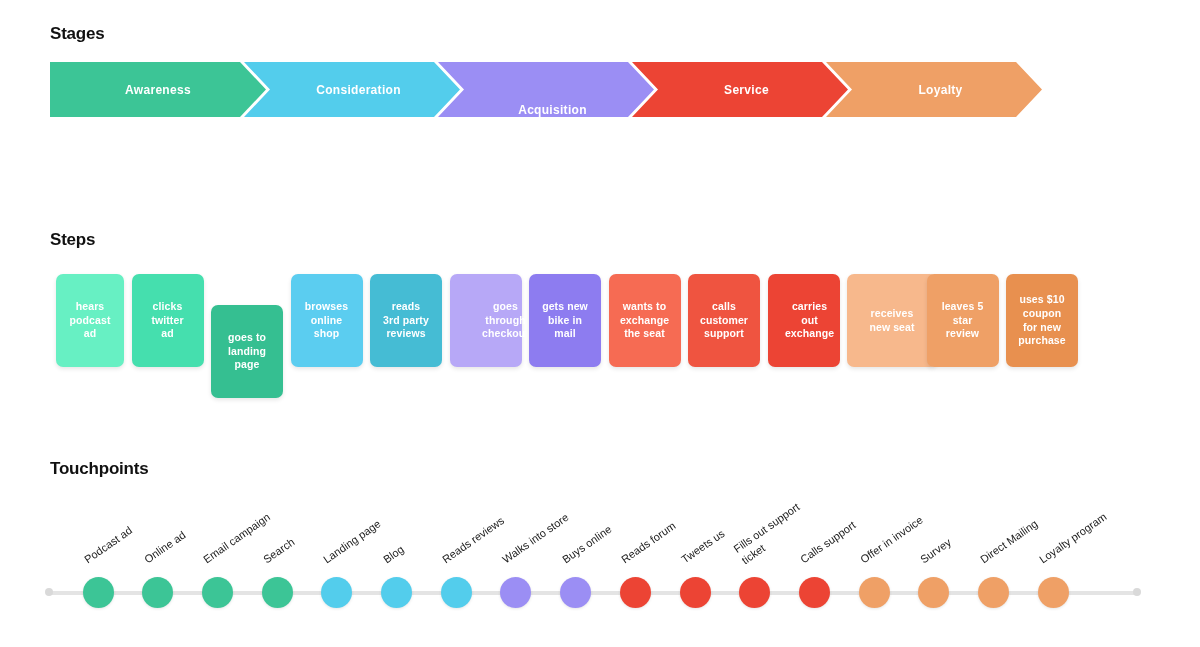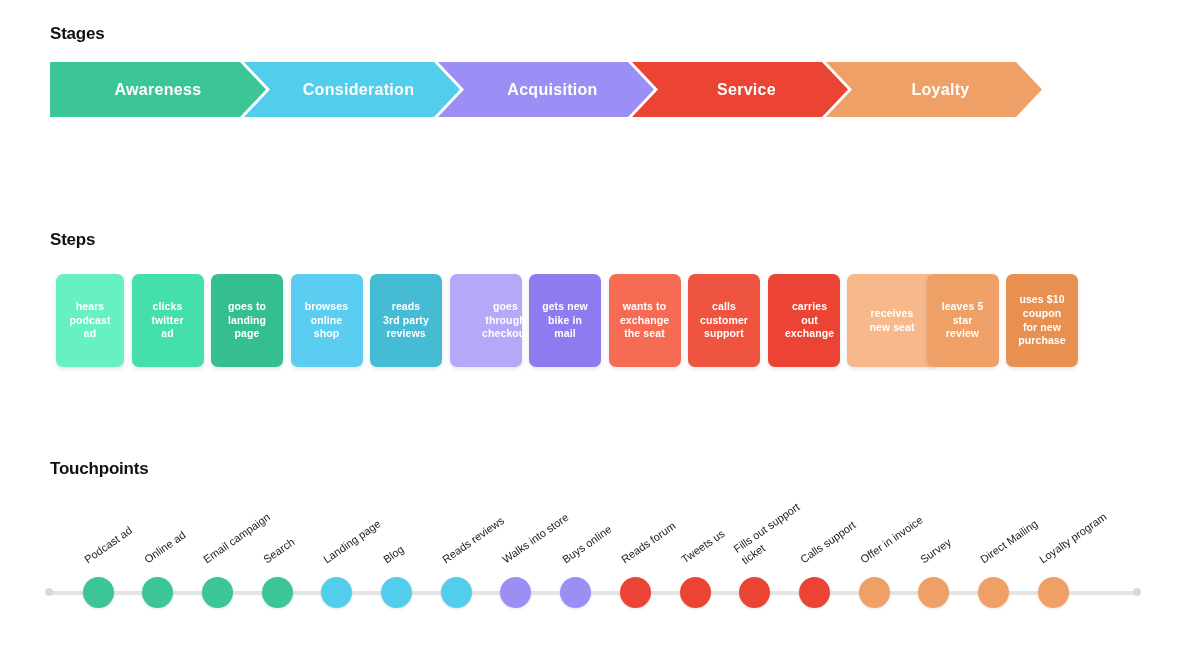--- a/index.html
+++ b/index.html
@@ -39,21 +39,21 @@
     position: absolute;
     top: 0;
     height: 55px;
     display: flex;
     align-items: center;
     justify-content: center;
     box-sizing: border-box;
   }
   .stage-label {
     color: #ffffff;
-    font-size: 16px;
+    font-size: 12px;
     font-weight: bold;
     letter-spacing: 0.3px;
     white-space: nowrap;
     position: relative;
     z-index: 2;
   }
 
   
   #steps-row {
     position: absolute;
@@ -138,42 +138,42 @@
 <div class="section-title" id="title-steps">Steps</div>
 <div class="section-title" id="title-touchpoints">Touchpoints</div>
 
 <div id="stages-row">
     <div class="stage" style="left: 0px; width: 216px; background: rgb(60, 197, 150); clip-path: polygon(0px 0px, calc(100% - 26px) 0px, 100% 50%, calc(100% - 26px) 100%, 0px 100%);">
       <span class="stage-label">Awareness</span>
     </div>
     <div class="stage" style="left: 194px; width: 216px; background: rgb(83, 205, 236); clip-path: polygon(0px 0px, calc(100% - 26px) 0px, 100% 50%, calc(100% - 26px) 100%, 0px 100%, 26px 50%);">
       <span class="stage-label" style="margin-left: 13px;">Consideration</span>
     </div>
-    <div class="stage" style="left: 388px; width: 216px; background: rgb(155, 142, 244); clip-path: polygon(0px 0px, calc(100% - 26px) 0px, 100% 50%, calc(100% - 26px) 100%, 0px 100%, 26px 50%);">
+    <div class="stage" style="left: 388px; width: 216px; background: rgb(155, 142, 244); clip-path: polygon(0px 0px, calc(100% - 26px) 0px, 100% 50%, calc(100% - 26px) 100%, 0px 100%, 26px 50%); align-items: flex-end;">
       <span class="stage-label" style="margin-left: 13px;">Acquisition</span>
     </div>
     <div class="stage" style="left: 582px; width: 216px; background: rgb(236, 68, 52); clip-path: polygon(0px 0px, calc(100% - 26px) 0px, 100% 50%, calc(100% - 26px) 100%, 0px 100%, 26px 50%);">
       <span class="stage-label" style="margin-left: 13px;">Service</span>
     </div>
     <div class="stage" style="left: 776px; width: 216px; background: rgb(239, 160, 102); clip-path: polygon(0px 0px, calc(100% - 26px) 0px, 100% 50%, calc(100% - 26px) 100%, 0px 100%, 26px 50%);">
       <span class="stage-label" style="margin-left: 13px;">Loyalty</span>
     </div>
   </div>
 <div id="steps-row">
     <div class="step-card" style="left: 4px; width: 68px; background: rgb(103, 240, 195);">
       <div class="step-label" style="white-space: pre-line;">hears
 podcast
 ad</div>
     </div>
     <div class="step-card" style="left: 79.5px; width: 72px; background: rgb(69, 223, 174);">
       <div class="step-label" style="white-space: pre-line;">clicks
 twitter
 ad</div>
     </div>
-    <div class="step-card" style="left: 159px; width: 72px; background: rgb(53, 191, 145);">
+    <div class="step-card" style="left: 159px; width: 72px; background: rgb(53, 191, 145); margin-top: 31px;">
       <div class="step-label" style="white-space: pre-line;">goes to
 landing
 page</div>
     </div>
     <div class="step-card" style="left: 238.5px; width: 72px; background: rgb(91, 205, 240);">
       <div class="step-label" style="white-space: pre-line;">browses
 online
 shop</div>
     </div>
     <div class="step-card" style="left: 318px; width: 72px; background: rgb(69, 188, 212);">

